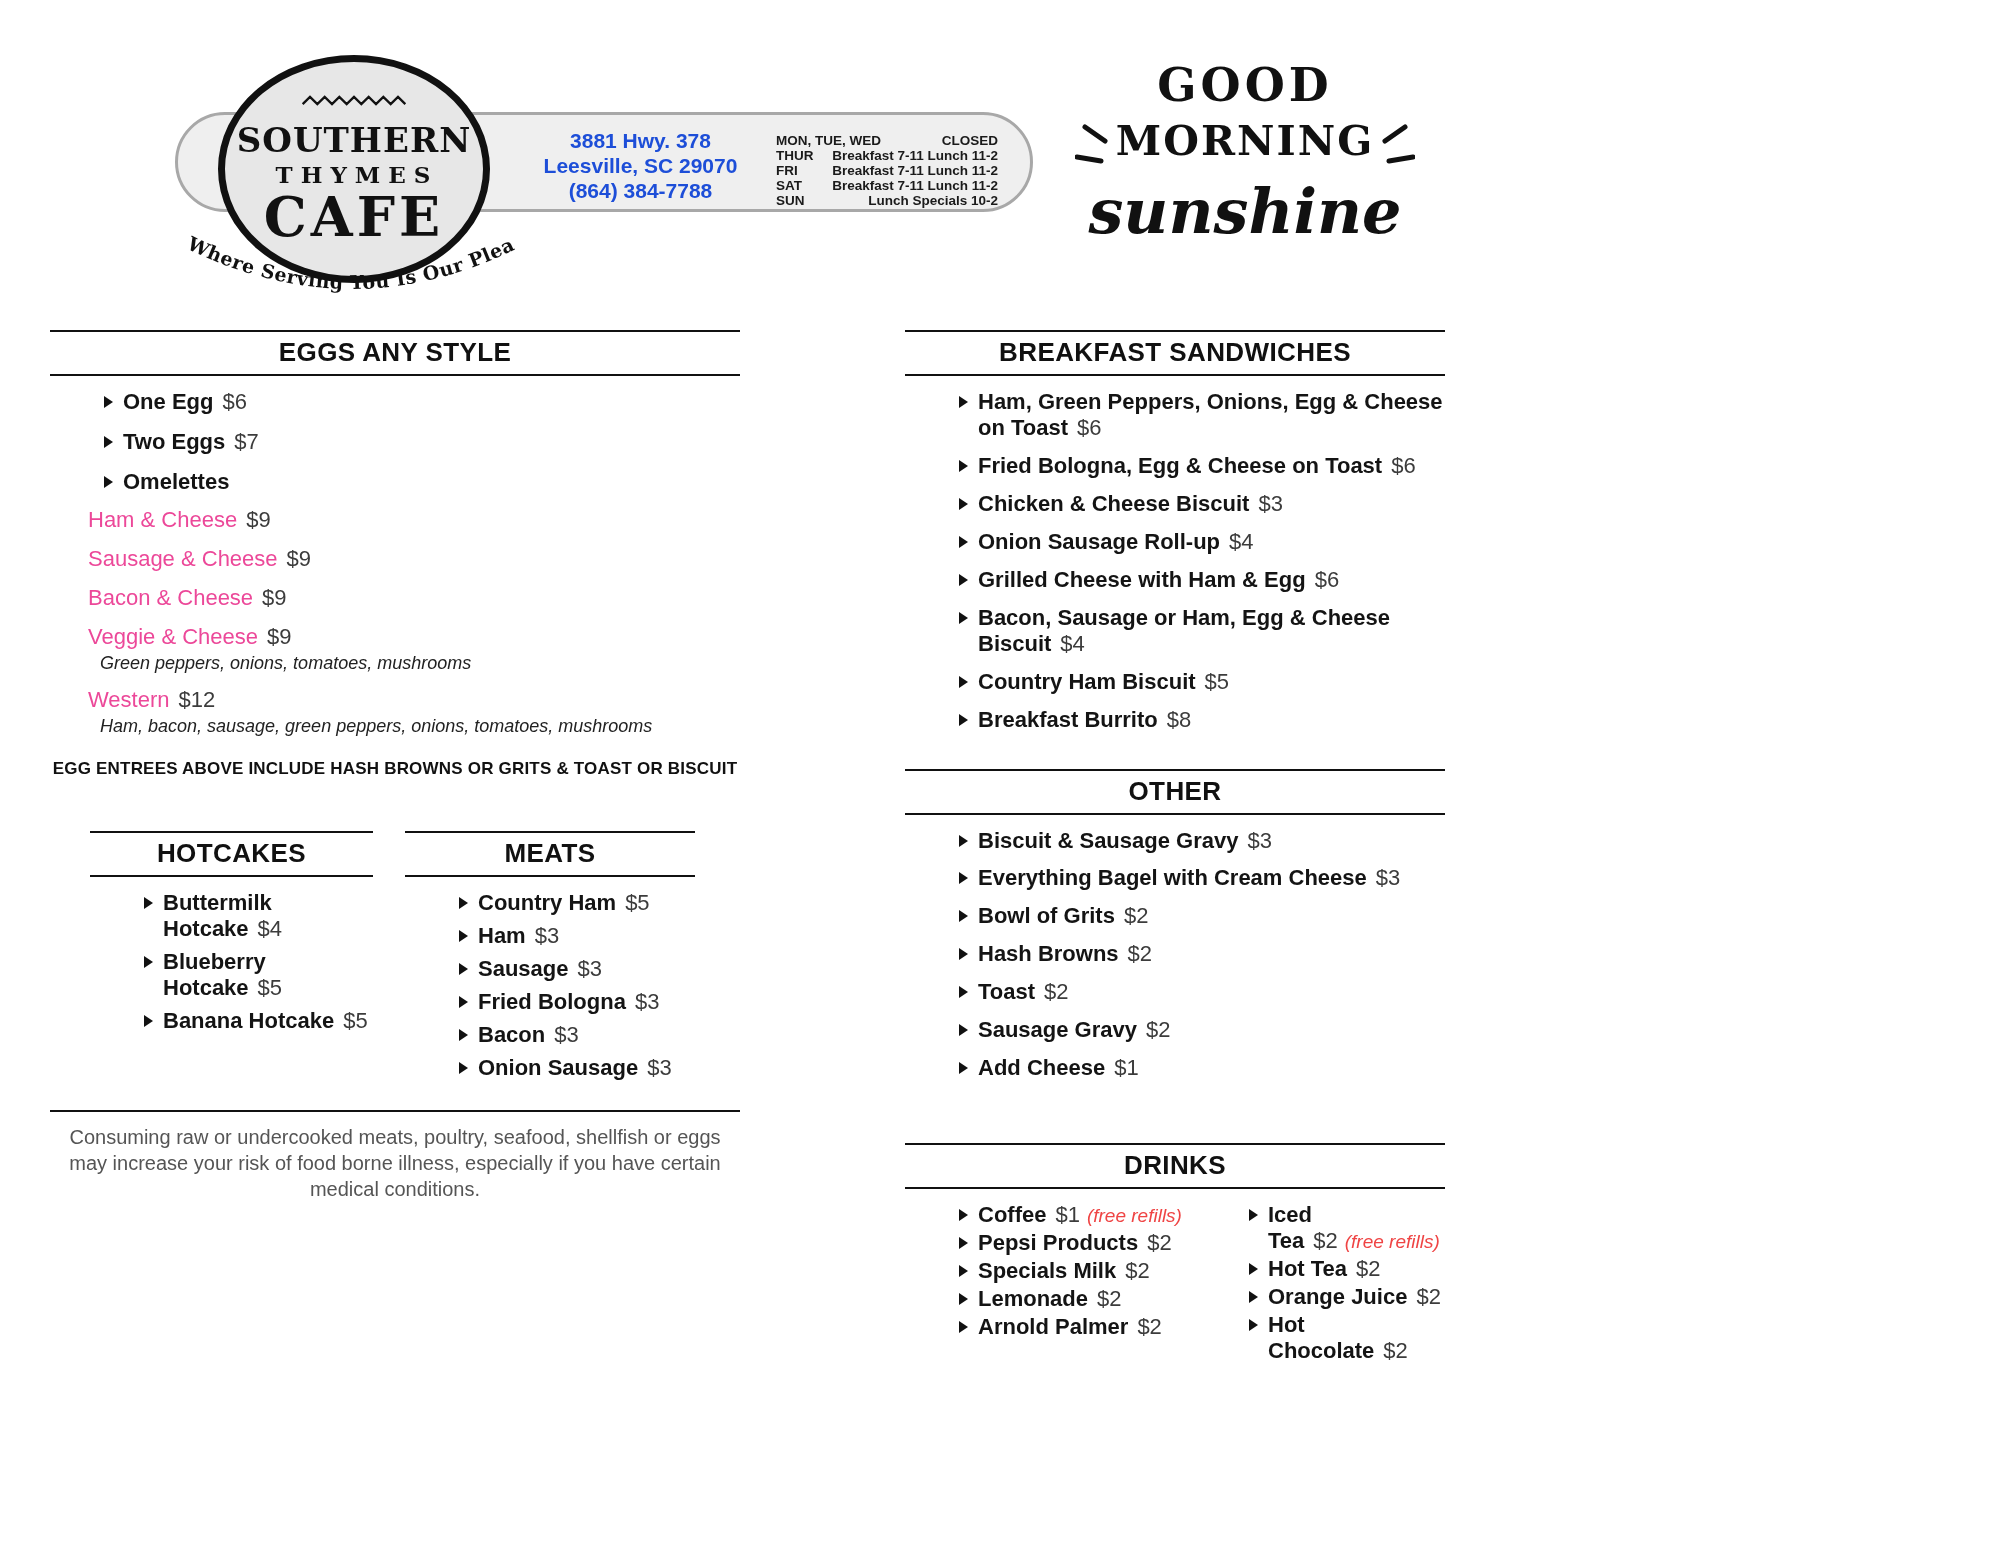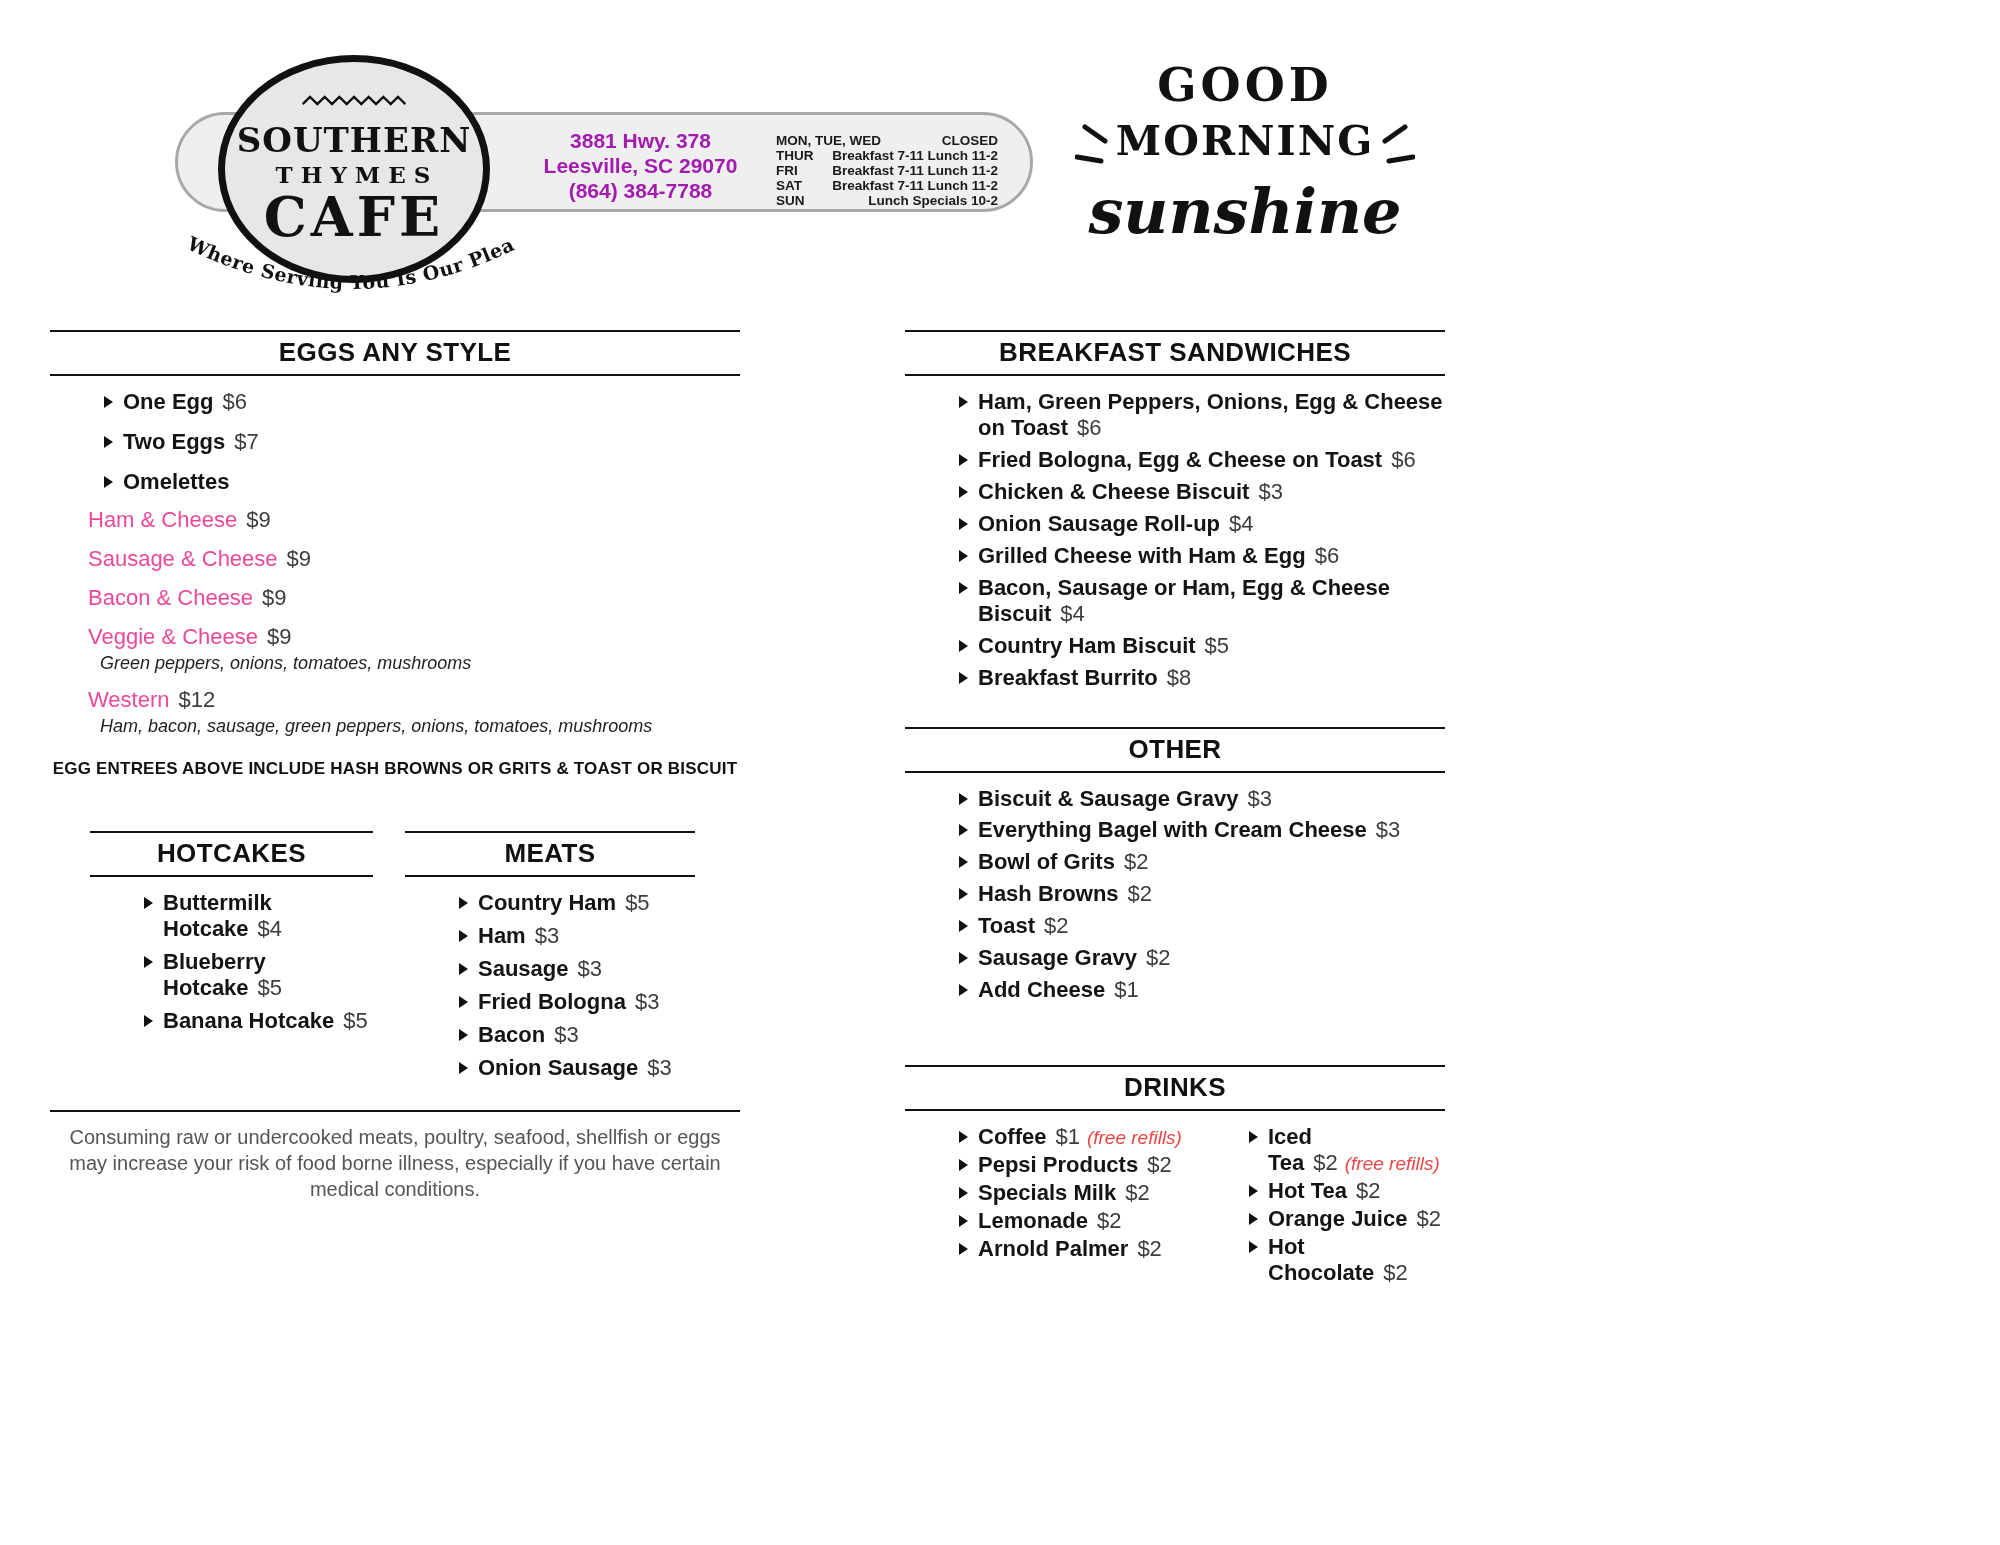--- a/index.html
+++ b/index.html
@@ -25,21 +25,21 @@
     z-index: 1;
   }
   .address {
     position: absolute;
     left: 355px; top: 14px;
     width: 215px;
     text-align: center;
     font-weight: bold;
     font-size: 21px;
     line-height: 1.18;
-    color: #a21caf;
+    color: #1d4ed8;
   }
   .hours {
     position: absolute;
     left: 598px; top: 18px;
     width: 222px;
   }
   .hours-row {
     display: flex;
     justify-content: space-between;
     font-size: 13.5px;
@@ -99,21 +99,21 @@
     font-weight: bold;
     letter-spacing: 0.4px;
     padding: 5px 0 6px;
     margin-bottom: 13px;
     color: #111;
   }
 
   .items { padding-left: 6px; }
   .item { display: flex; margin-bottom: 14px; font-size: 22px; line-height: 1.18; padding-left: 48px; }
   .items.tight .item { margin-bottom: 7px; }
-  .items.sand .item { margin-bottom: 6px; }
+  .items.sand .item { margin-bottom: 6px; margin-top: 12px; }
   .items.drinks .item { margin-bottom: 2px; }
   .tri {
     flex: 0 0 auto;
     width: 0; height: 0;
     border-left: 9px solid #111;
     border-top: 6px solid transparent;
     border-bottom: 6px solid transparent;
     margin: 7px 10px 0 0;
   }
   .item-name { font-weight: bold; color: #141414; }

